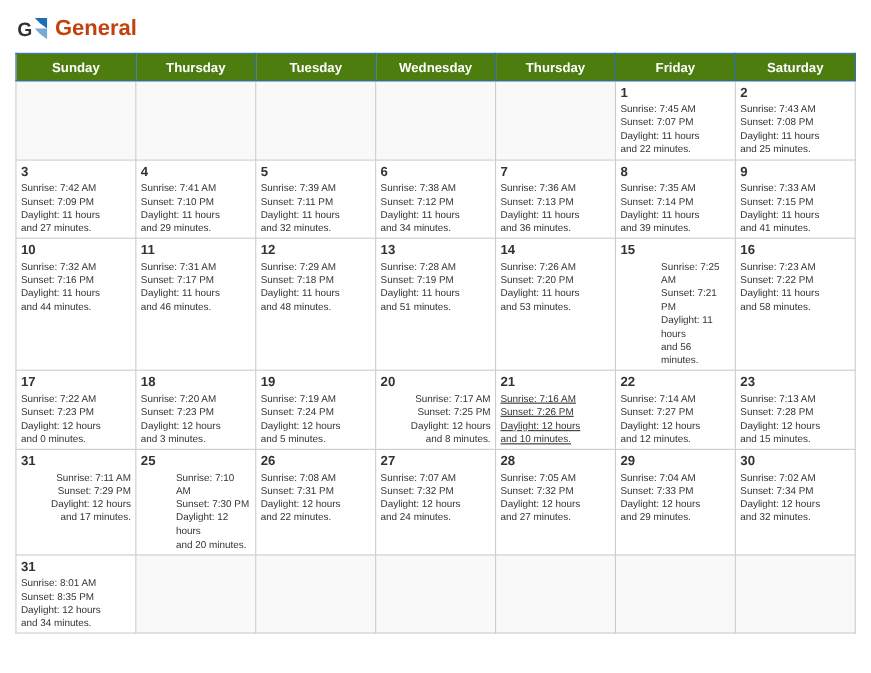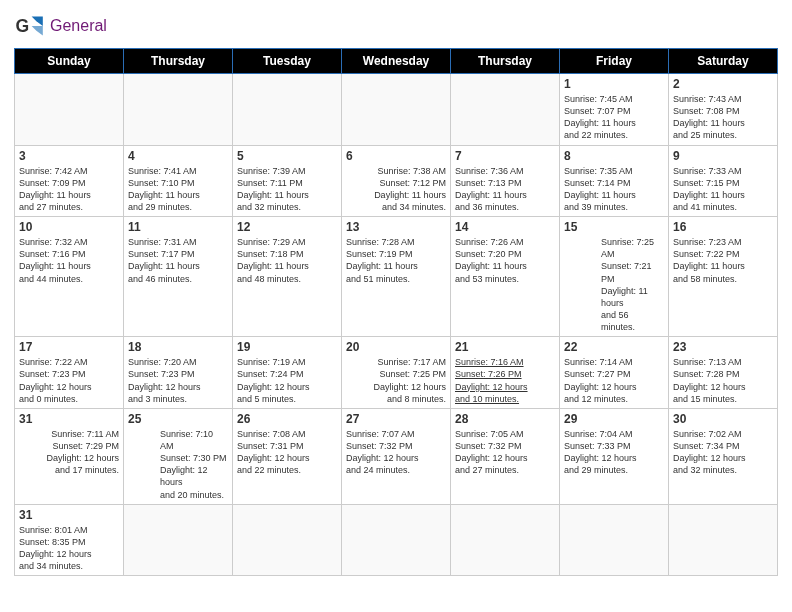--- a/index.html
+++ b/index.html
@@ -18,23 +18,23 @@
       justify-content: space-between;
       align-items: flex-start;
       margin-bottom: 6px;
     }
     .logo {
       display: flex;
       align-items: center;
       gap: 4px;
     }
     .logo-text {
-      font-size: 16px;
-      font-weight: normal;
-      color: #701a75;
+      font-size: 20px;
+      font-weight: bold;
+      color: #c2410c;
       line-height: 1;
     }
     .logo-text span {
       color: #1a6fb5;
     }
     .logo-icon {
       width: 32px;
       height: 32px;
     }
     .title-block {
@@ -49,21 +49,21 @@
     .subtitle {
       font-size: 14px;
       color: #555;
     }
     .calendar {
       width: 100%;
       border-collapse: collapse;
       border: 1px solid #ccc;
     }
     .calendar th {
-      background-color: #000000;
+      background-color: #4d7c0f;
       color: #fff;
       font-size: 12px;
       font-weight: bold;
       text-align: center;
       padding: 5px 4px;
       border: 1px solid #2a6db5;
     }
     .calendar td {
       border: 1px solid #ccc;
       vertical-align: top;
@@ -164,21 +164,21 @@
           </td>
           <td>
             <span class="day-num">5</span>
             <div class="day-info" style="white-space: pre-line;">Sunrise: 7:39 AM
 Sunset: 7:11 PM
 Daylight: 11 hours
 and 32 minutes.</div>
           </td>
           <td>
             <span class="day-num">6</span>
-            <div class="day-info" style="white-space: pre-line; text-align: right;">Sunrise: 7:38 AM
+            <div class="day-info" style="white-space: pre-line;">Sunrise: 7:38 AM
 Sunset: 7:12 PM
 Daylight: 11 hours
 and 34 minutes.</div>
           </td>
           <td>
             <span class="day-num">7</span>
             <div class="day-info" style="white-space: pre-line;">Sunrise: 7:36 AM
 Sunset: 7:13 PM
 Daylight: 11 hours
 and 36 minutes.</div>

